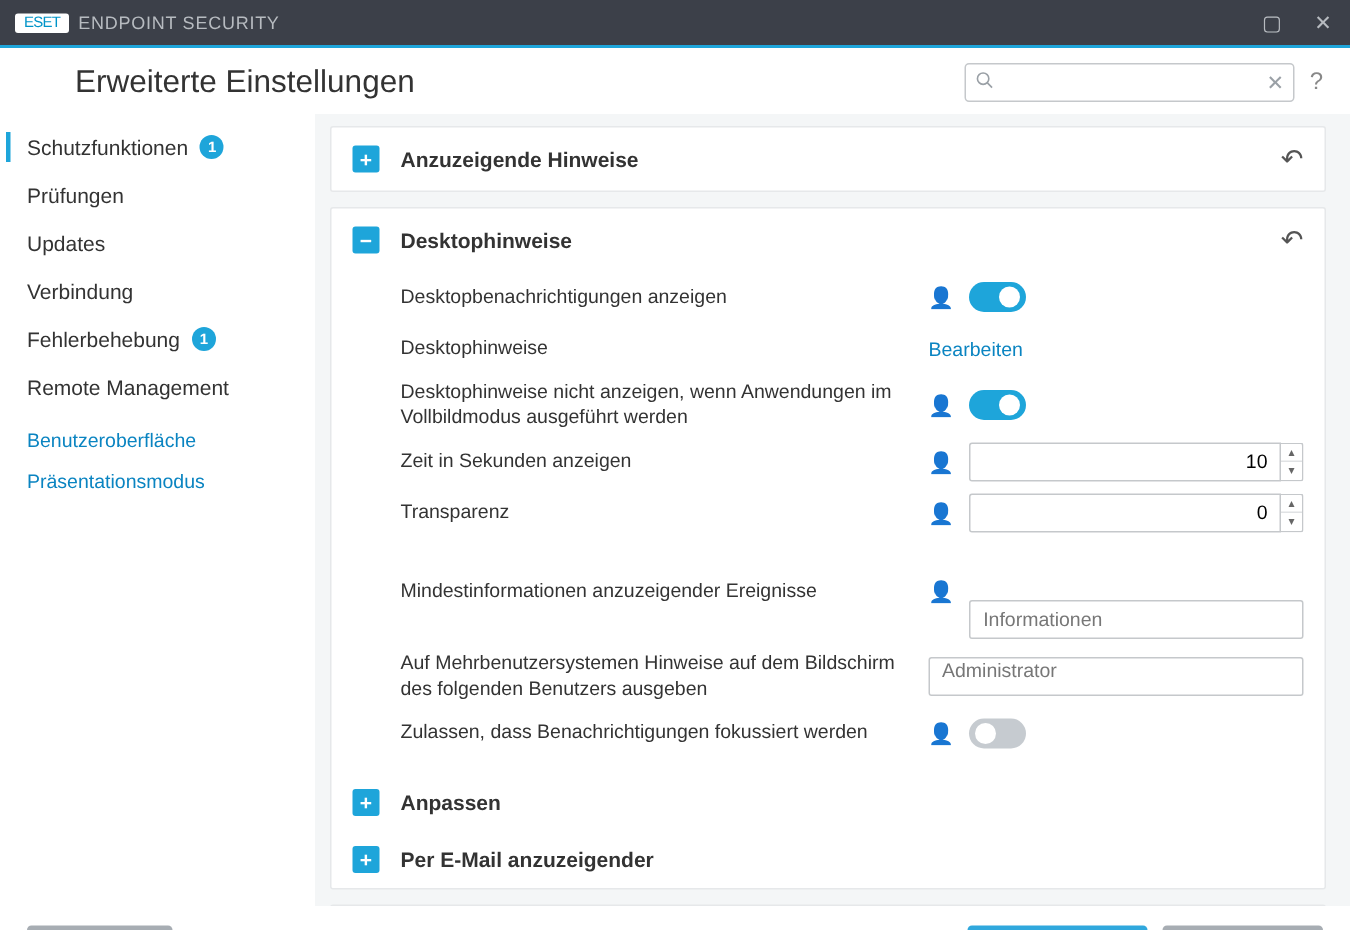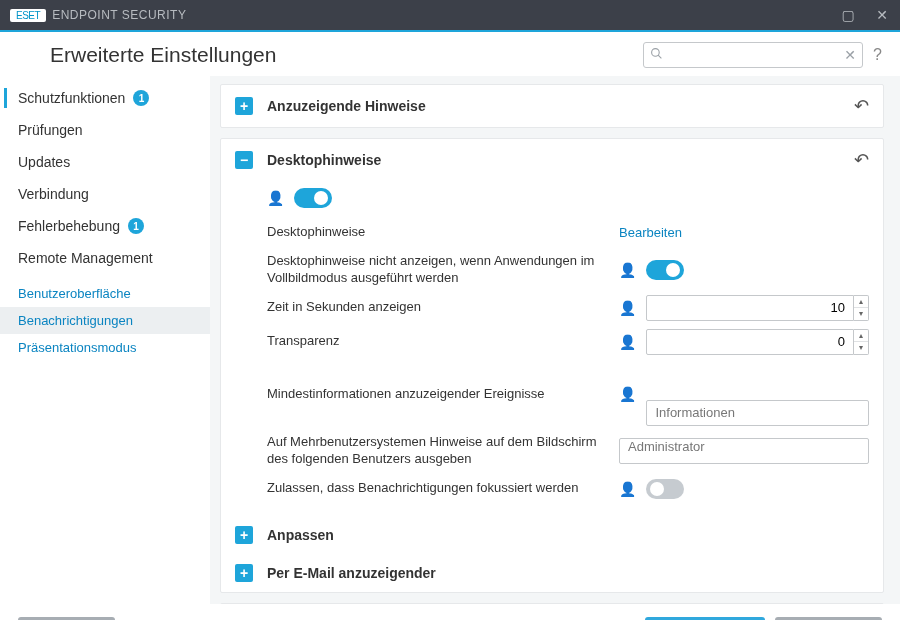--- a/index.html
+++ b/index.html
@@ -113,21 +113,20 @@
     </div>
     <div class="nav-item">
       <span>Fehlerbehebung</span>
       <span class="badge">1</span>
     </div>
     <div class="nav-item">
       <span>Remote Management</span>
     </div>
     <div class="sub-group">
       <div class="nav-sub">Benutzeroberfläche</div>
-      <div class="nav-sub selected">Benachrichtigungen</div>
       <div class="nav-sub">Präsentationsmodus</div>
     </div>
   </div>
 
   <div class="content">
 
     <div class="panel">
       <div class="panel-head">
         <div class="toggle-box">+</div>
         <div class="panel-title">Anzuzeigende Hinweise</div>
@@ -136,20 +135,21 @@
     </div>
 
     <div class="panel">
       <div class="panel-head">
         <div class="toggle-box">−</div>
         <div class="panel-title">Desktophinweise</div>
         <span class="undo">↶</span>
       </div>
       <div class="panel-body">
         <div class="row">
+          <div class="row-label">Desktopbenachrichtigungen anzeigen</div>
           <div class="row-ctrl">
             <span class="person-icon">👤</span>
             <div class="switch on"></div>
           </div>
         </div>
         <div class="row">
           <div class="row-label">Desktophinweise</div>
           <div class="row-ctrl">
             <span class="link">Bearbeiten</span>
           </div>

